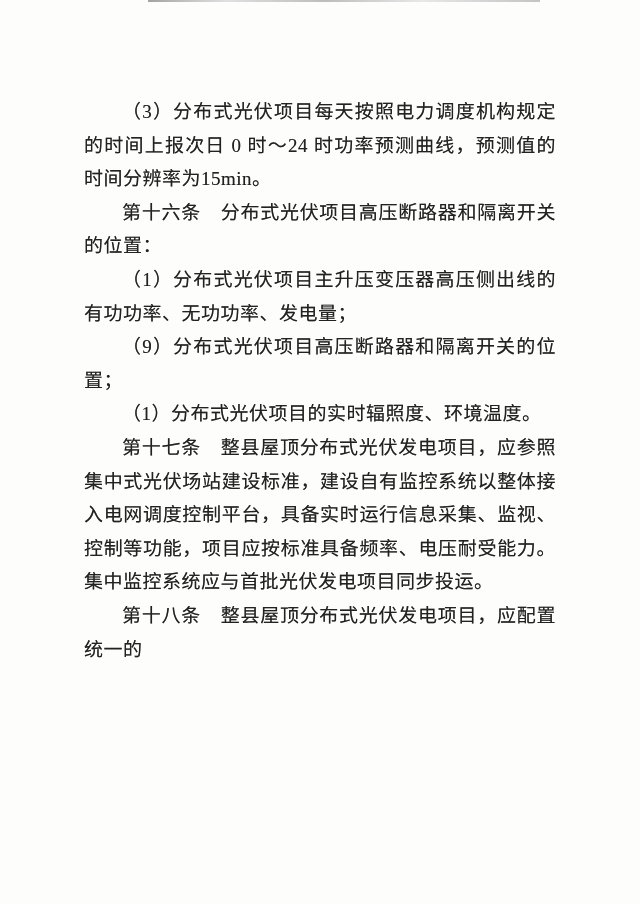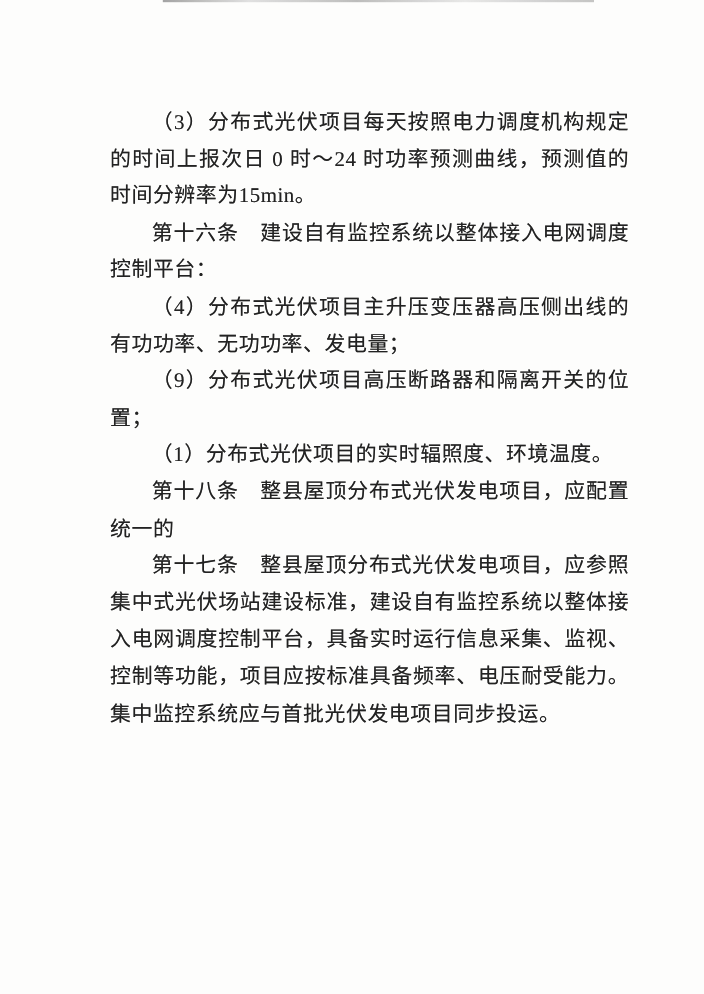--- a/index.html
+++ b/index.html
@@ -26,21 +26,21 @@
         rgba(90,90,90,0.55) 0%,
         rgba(140,140,140,0.25) 20%,
         rgba(110,110,110,0.45) 45%,
         rgba(150,150,150,0.2) 70%,
         rgba(110,110,110,0.4) 100%);
       filter: blur(0.4px);
     }
     .content {
       position: absolute;
       top: 95px;
-      left: 100px;
+      left: 84px;
       width: 472px;
       color: #222222;
       font-size: 19px;
       line-height: 33.6px;
       text-align: justify;
       text-justify: inter-ideograph;
       letter-spacing: 0.5px;
     }
     .para {
       margin: 0;
@@ -51,21 +51,21 @@
   </style>
 </head>
 <body>
 
 <div class="page">
 
   <div class="scan-artifact"></div>
 
   <div class="content">
     <p class="para">（3）分布式光伏项目每天按照电力调度机构规定的时间上报次日 0 时～24 时功率预测曲线，预测值的时间分辨率为15min。</p>
-    <p class="para">第十六条　建设自有监控系统以整体接入电网调度控制平台：</p>
-    <p class="para">（4）分布式光伏项目主升压变压器高压侧出线的有功功率、无功功率、发电量；</p>
+    <p class="para">第十六条　分布式光伏项目高压断路器和隔离开关的位置：</p>
+    <p class="para">（1）分布式光伏项目主升压变压器高压侧出线的有功功率、无功功率、发电量；</p>
     <p class="para">（9）分布式光伏项目高压断路器和隔离开关的位置；</p>
     <p class="para">（1）分布式光伏项目的实时辐照度、环境温度。</p>
+    <p class="para">第十七条　整县屋顶分布式光伏发电项目，应参照集中式光伏场站建设标准，建设自有监控系统以整体接入电网调度控制平台，具备实时运行信息采集、监视、控制等功能，项目应按标准具备频率、电压耐受能力。集中监控系统应与首批光伏发电项目同步投运。</p>
     <p class="para">第十八条　整县屋顶分布式光伏发电项目，应配置统一的</p>
-    <p class="para">第十七条　整县屋顶分布式光伏发电项目，应参照集中式光伏场站建设标准，建设自有监控系统以整体接入电网调度控制平台，具备实时运行信息采集、监视、控制等功能，项目应按标准具备频率、电压耐受能力。集中监控系统应与首批光伏发电项目同步投运。</p>
   </div>
 
 </div>
 
 </body></html>

